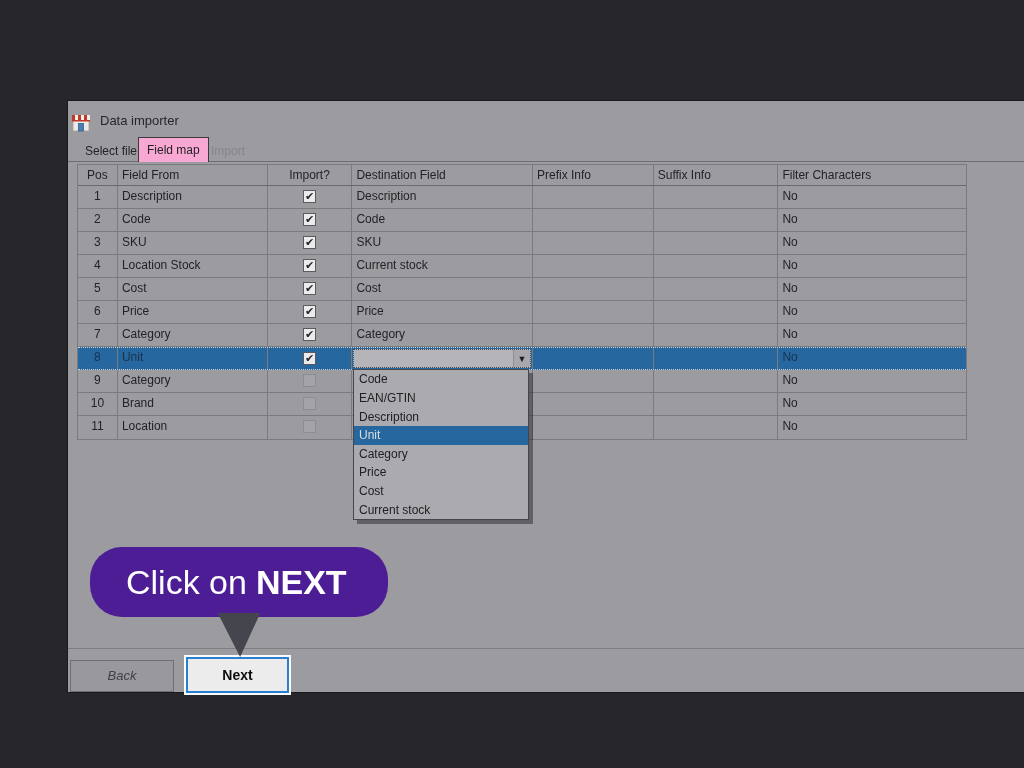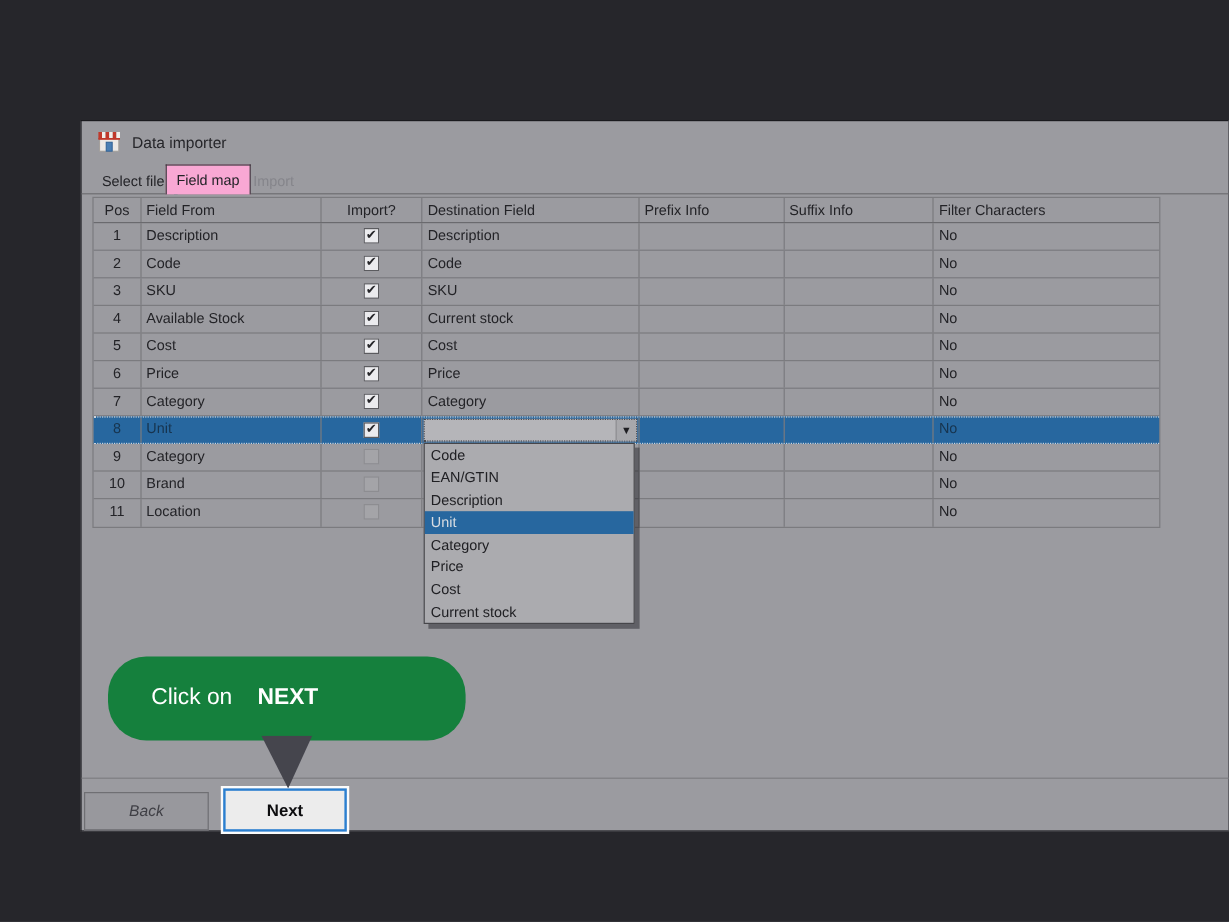--- a/index.html
+++ b/index.html
@@ -2,21 +2,21 @@
 <html><head>
 <meta charset="utf-8">
 <style>
   html,body{margin:0;padding:0;background:#26262b;}
   *{box-sizing:border-box;}
   .stage{position:relative;width:1024px;height:768px;overflow:hidden;background:#26262b;
          font-family:"Liberation Sans", sans-serif;}
   
   .win{position:absolute;left:67px;top:100px;width:957px;height:593px;background:#9b9ba0;
        border:1px solid #1a1a1e;border-right:none;}
-  .titlebar{position:absolute;left:0;top:0;right:0;height:34px;display:flex;align-items:center;padding-left:13px;}
+  .titlebar{position:absolute;left:0;top:12px;right:0;height:34px;display:flex;padding-left:3px;}
   .title-text{font-size:13px;color:#26262a;margin-left:9px;}
   
   .tab-baseline{position:absolute;left:0;right:0;top:60px;height:1px;background:#6e6e72;}
   .tab{position:absolute;font-size:12px;color:#232327;line-height:22px;padding:0 8px;white-space:nowrap;}
   .tab-select{left:9px;top:39px;height:22px;border-right:3px solid #0f766e;}
   .tab-field{left:70px;top:36px;height:25px;border:1px solid #3a3a3e;border-bottom:none;background:#f9a8d4;z-index:3;line-height:24px;}
   .tab-import{left:135px;top:39px;height:22px;color:#85858b;}
   
   .table{position:absolute;left:9px;top:63px;width:890px;border:1px solid #7b7b7f;background:#9b9ba0;}
   .thead{display:flex;height:21px;border-bottom:1px solid #6a6a6e;}
@@ -48,22 +48,22 @@
   .dd-item{flex:1;font-size:12px;padding-left:5px;display:flex;align-items:center;color:#202024;}
   .dd-item.sel{background:#27679f;color:#d9dde2;}
   
   .btnbar-line{position:absolute;left:0;right:0;top:547px;height:1px;background:#7e7e82;}
   .btn-back{position:absolute;left:2px;top:559px;width:104px;height:32px;background:#98989d;border:1px solid #6f6f73;
             font-size:13px;color:#3f3f45;text-align:center;line-height:30px;font-style:italic;}
   .btn-next-rim{position:absolute;left:116px;top:554px;width:107px;height:40px;background:#fbfbfb;z-index:4;padding:2px;}
   .btn-next-border{width:100%;height:100%;border:2px solid #2b7fd0;background:#ececec;display:flex;
                    align-items:center;justify-content:center;font-weight:bold;font-size:14px;color:#0c0c0e;}
   
-  .callout{position:absolute;left:90px;top:547px;width:298px;height:70px;background:#15803d;border-radius:32px;
-           z-index:10;color:#ffffff;font-size:19px;display:flex;align-items:center;padding-left:36px;gap:12px;}
+  .callout{position:absolute;left:90px;top:547px;width:298px;height:70px;background:#4c1d95;border-radius:32px;
+           z-index:10;color:#ffffff;font-size:34px;display:flex;align-items:center;padding-left:36px;}
   .callout .bold{font-weight:bold;margin-left:9px;}
   .callout-tail{position:absolute;left:211px;top:613px;width:56px;height:44px;background:#45454d;
                 -webkit-clip-path:polygon(12% 0,88% 0,52% 100%);clip-path:polygon(12% 0,88% 0,52% 100%);z-index:10;}
 </style>
 </head>
 <body>
 
 <div class="stage">
 
   <div class="win">
@@ -129,21 +129,21 @@
             <div class="cell c2">
               <div class="cb">✔</div>
             </div>
             <div class="cell c3">SKU</div>
             <div class="cell c4"></div>
             <div class="cell c5"></div>
             <div class="cell c6">No</div>
           </div>
           <div class="trow">
             <div class="cell c0">4</div>
-            <div class="cell c1">Available Stock</div>
+            <div class="cell c1">Location Stock</div>
             <div class="cell c2">
               <div class="cb">✔</div>
             </div>
             <div class="cell c3">Current stock</div>
             <div class="cell c4"></div>
             <div class="cell c5"></div>
             <div class="cell c6">No</div>
           </div>
           <div class="trow">
             <div class="cell c0">5</div>

